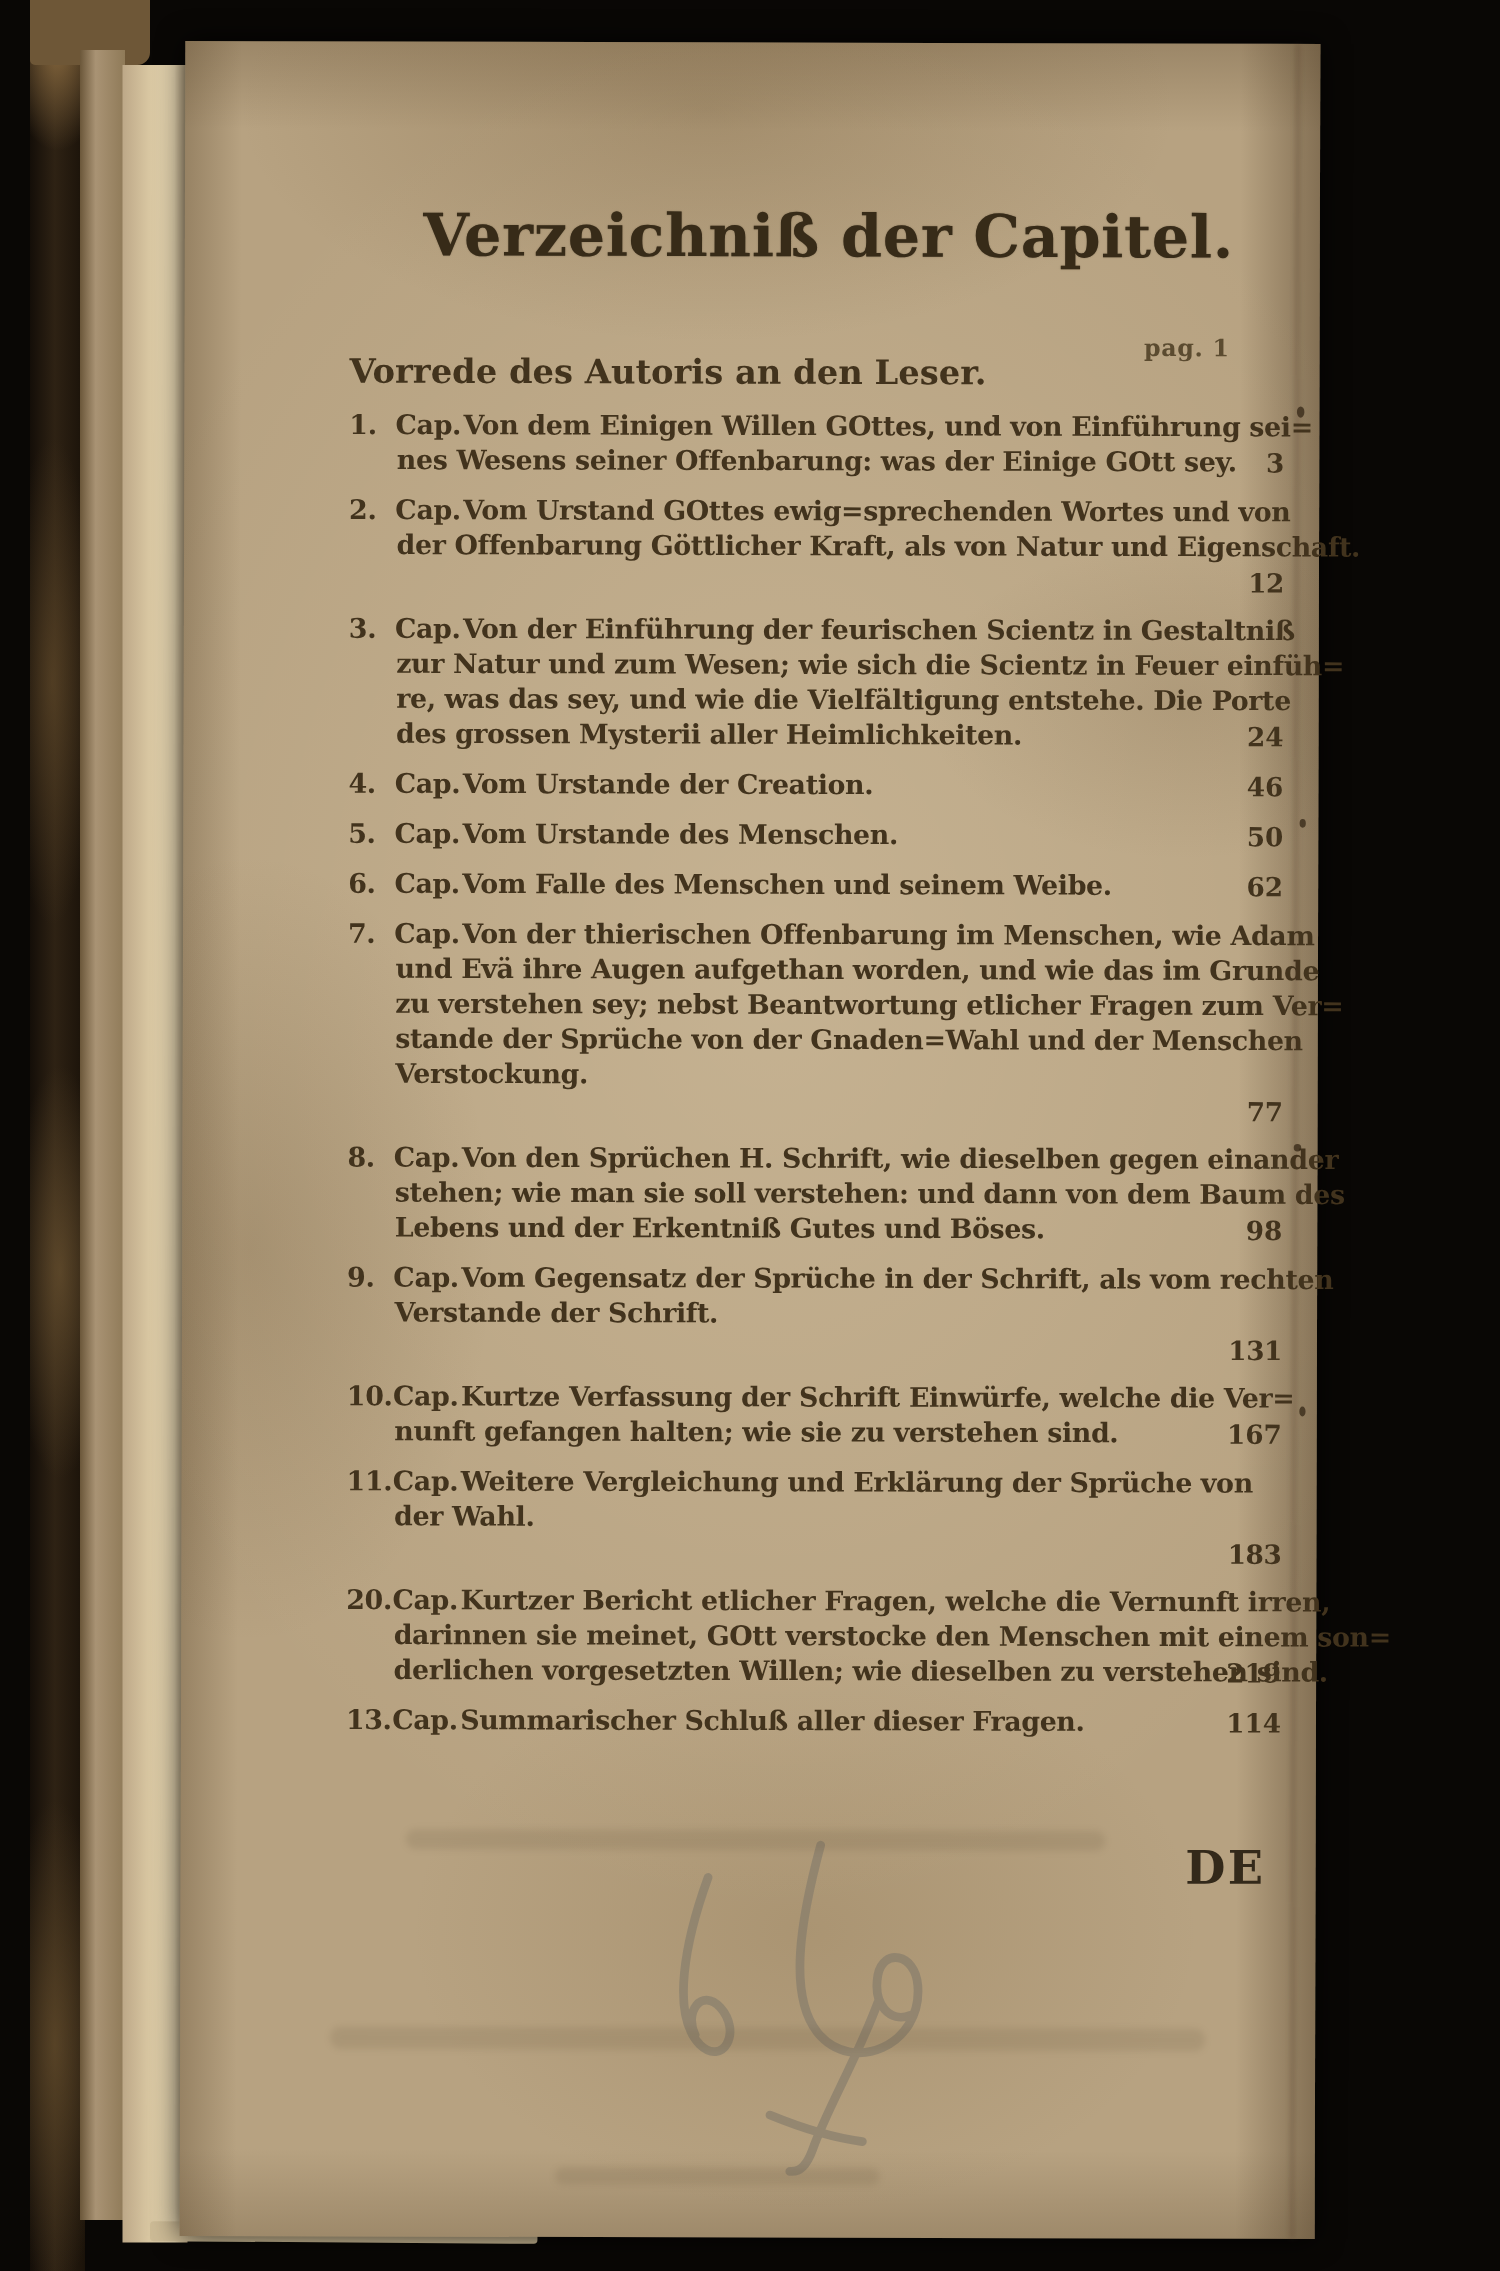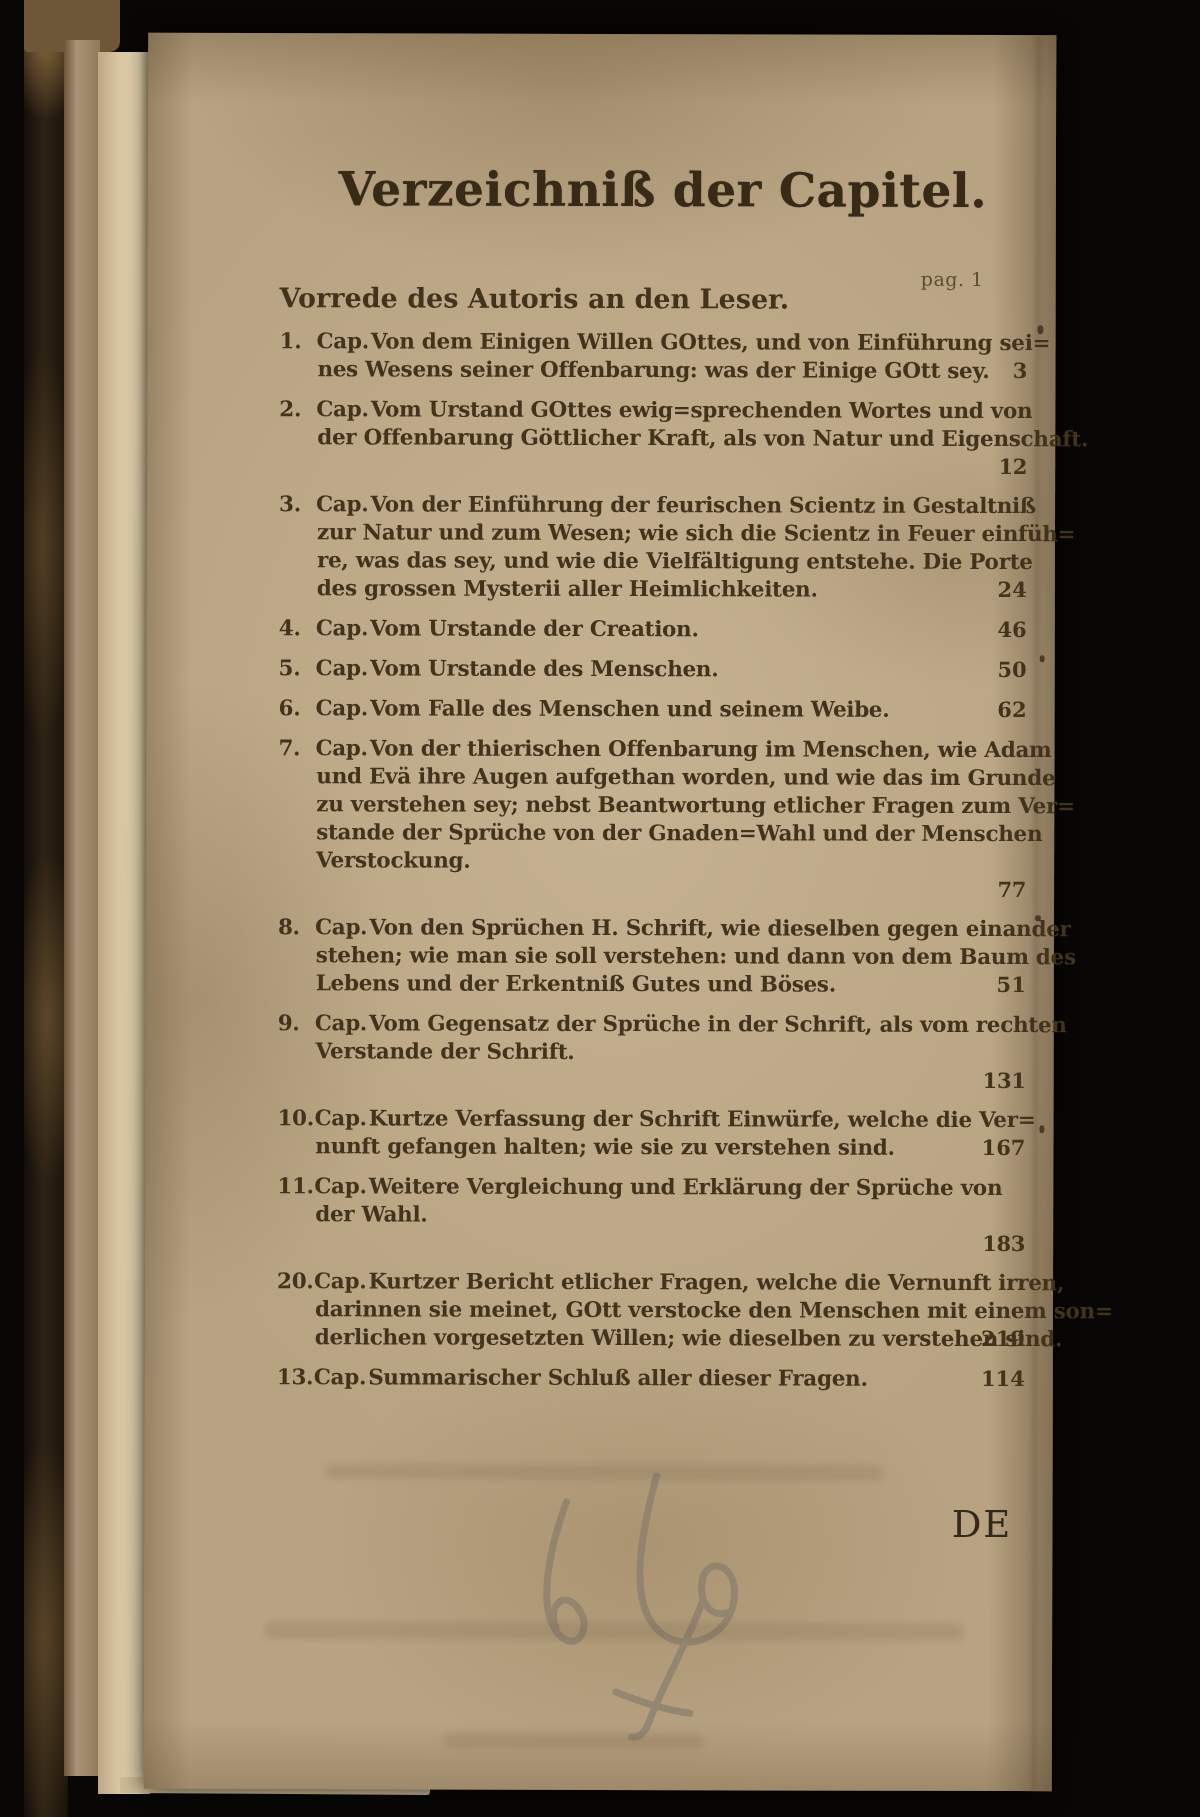--- a/index.html
+++ b/index.html
@@ -41,31 +41,31 @@
 
   
   .ghost{position:absolute;filter:blur(3px);opacity:.14;background:#5d4d33;border-radius:8px;}
 
   
   .content{position:absolute;left:132px;top:128px;width:766px;color:#42331d;}
   .title{font-size:47px;font-weight:bold;text-align:center;letter-spacing:.5px;margin:0;
     color:#36291733;color:#372b18;text-shadow:0 0 1px rgba(40,30,15,.5);}
   .preface-row{display:flex;justify-content:space-between;align-items:flex-start;
     margin-top:66px;font-size:27px;font-weight:bold;}
-  .preface-ref{font-size:19px;font-weight:normal;color:#5b4b30;position:relative;top:-16px;
+  .preface-ref{font-size:19px;font-weight:bold;color:#5b4b30;position:relative;top:-16px;
     padding-right:62px;letter-spacing:.5px;}
   .entries{margin-top:14px;}
   .entry{margin-top:12px;font-size:21.5px;font-weight:bold;line-height:28px;letter-spacing:-.3px;}
   .e-line{white-space:nowrap;}
   .e-line.cont{padding-left:38px;}
   .e-num{display:inline-block;width:37px;}
   .e-cap{margin-right:2px;}
   .e-page{float:right;font-size:21px;padding-right:18px;letter-spacing:0;}
   .e-pageline{text-align:right;padding-right:18px;font-size:21px;line-height:26px;margin-top:1px;}
-  .catchword{position:absolute;right:40px;top:1468px;font-size:37px;font-weight:normal;
+  .catchword{position:absolute;right:40px;top:1437px;font-size:37px;font-weight:bold;
     letter-spacing:2px;color:#33291a;}
   .pencil{position:absolute;left:360px;top:1420px;opacity:.78;}
 </style>
 </head>
 <body>
 
 <div class="scene">
 
   <div class="binding"></div>
   <div class="top-left-patch"></div>
@@ -112,21 +112,21 @@
             <div class="e-line first"><span class="e-num">7.</span><span class="e-cap">Cap.</span>Von der thierischen Offenbarung im Menschen, wie Adam</div>
             <div class="e-line cont">und Evä ihre Augen aufgethan worden, und wie das im Grunde</div>
             <div class="e-line cont">zu verstehen sey; nebst Beantwortung etlicher Fragen zum Ver=</div>
             <div class="e-line cont">stande der Sprüche von der Gnaden=Wahl und der Menschen</div>
             <div class="e-line cont">Verstockung.</div>
             <div class="e-pageline">77</div>
           </div>
           <div class="entry">
             <div class="e-line first"><span class="e-num">8.</span><span class="e-cap">Cap.</span>Von den Sprüchen H. Schrift, wie dieselben gegen einander</div>
             <div class="e-line cont">stehen; wie man sie soll verstehen: und dann von dem Baum des</div>
-            <div class="e-line cont"><span class="e-page">51</span>Lebens und der Erkentniß Gutes und Böses.</div>
+            <div class="e-line cont"><span class="e-page">98</span>Lebens und der Erkentniß Gutes und Böses.</div>
           </div>
           <div class="entry">
             <div class="e-line first"><span class="e-num">9.</span><span class="e-cap">Cap.</span>Vom Gegensatz der Sprüche in der Schrift, als vom rechten</div>
             <div class="e-line cont">Verstande der Schrift.</div>
             <div class="e-pageline">131</div>
           </div>
           <div class="entry">
             <div class="e-line first"><span class="e-num">10.</span><span class="e-cap">Cap.</span>Kurtze Verfassung der Schrift Einwürfe, welche die Ver=</div>
             <div class="e-line cont"><span class="e-page">167</span>nunft gefangen halten; wie sie zu verstehen sind.</div>
           </div>

